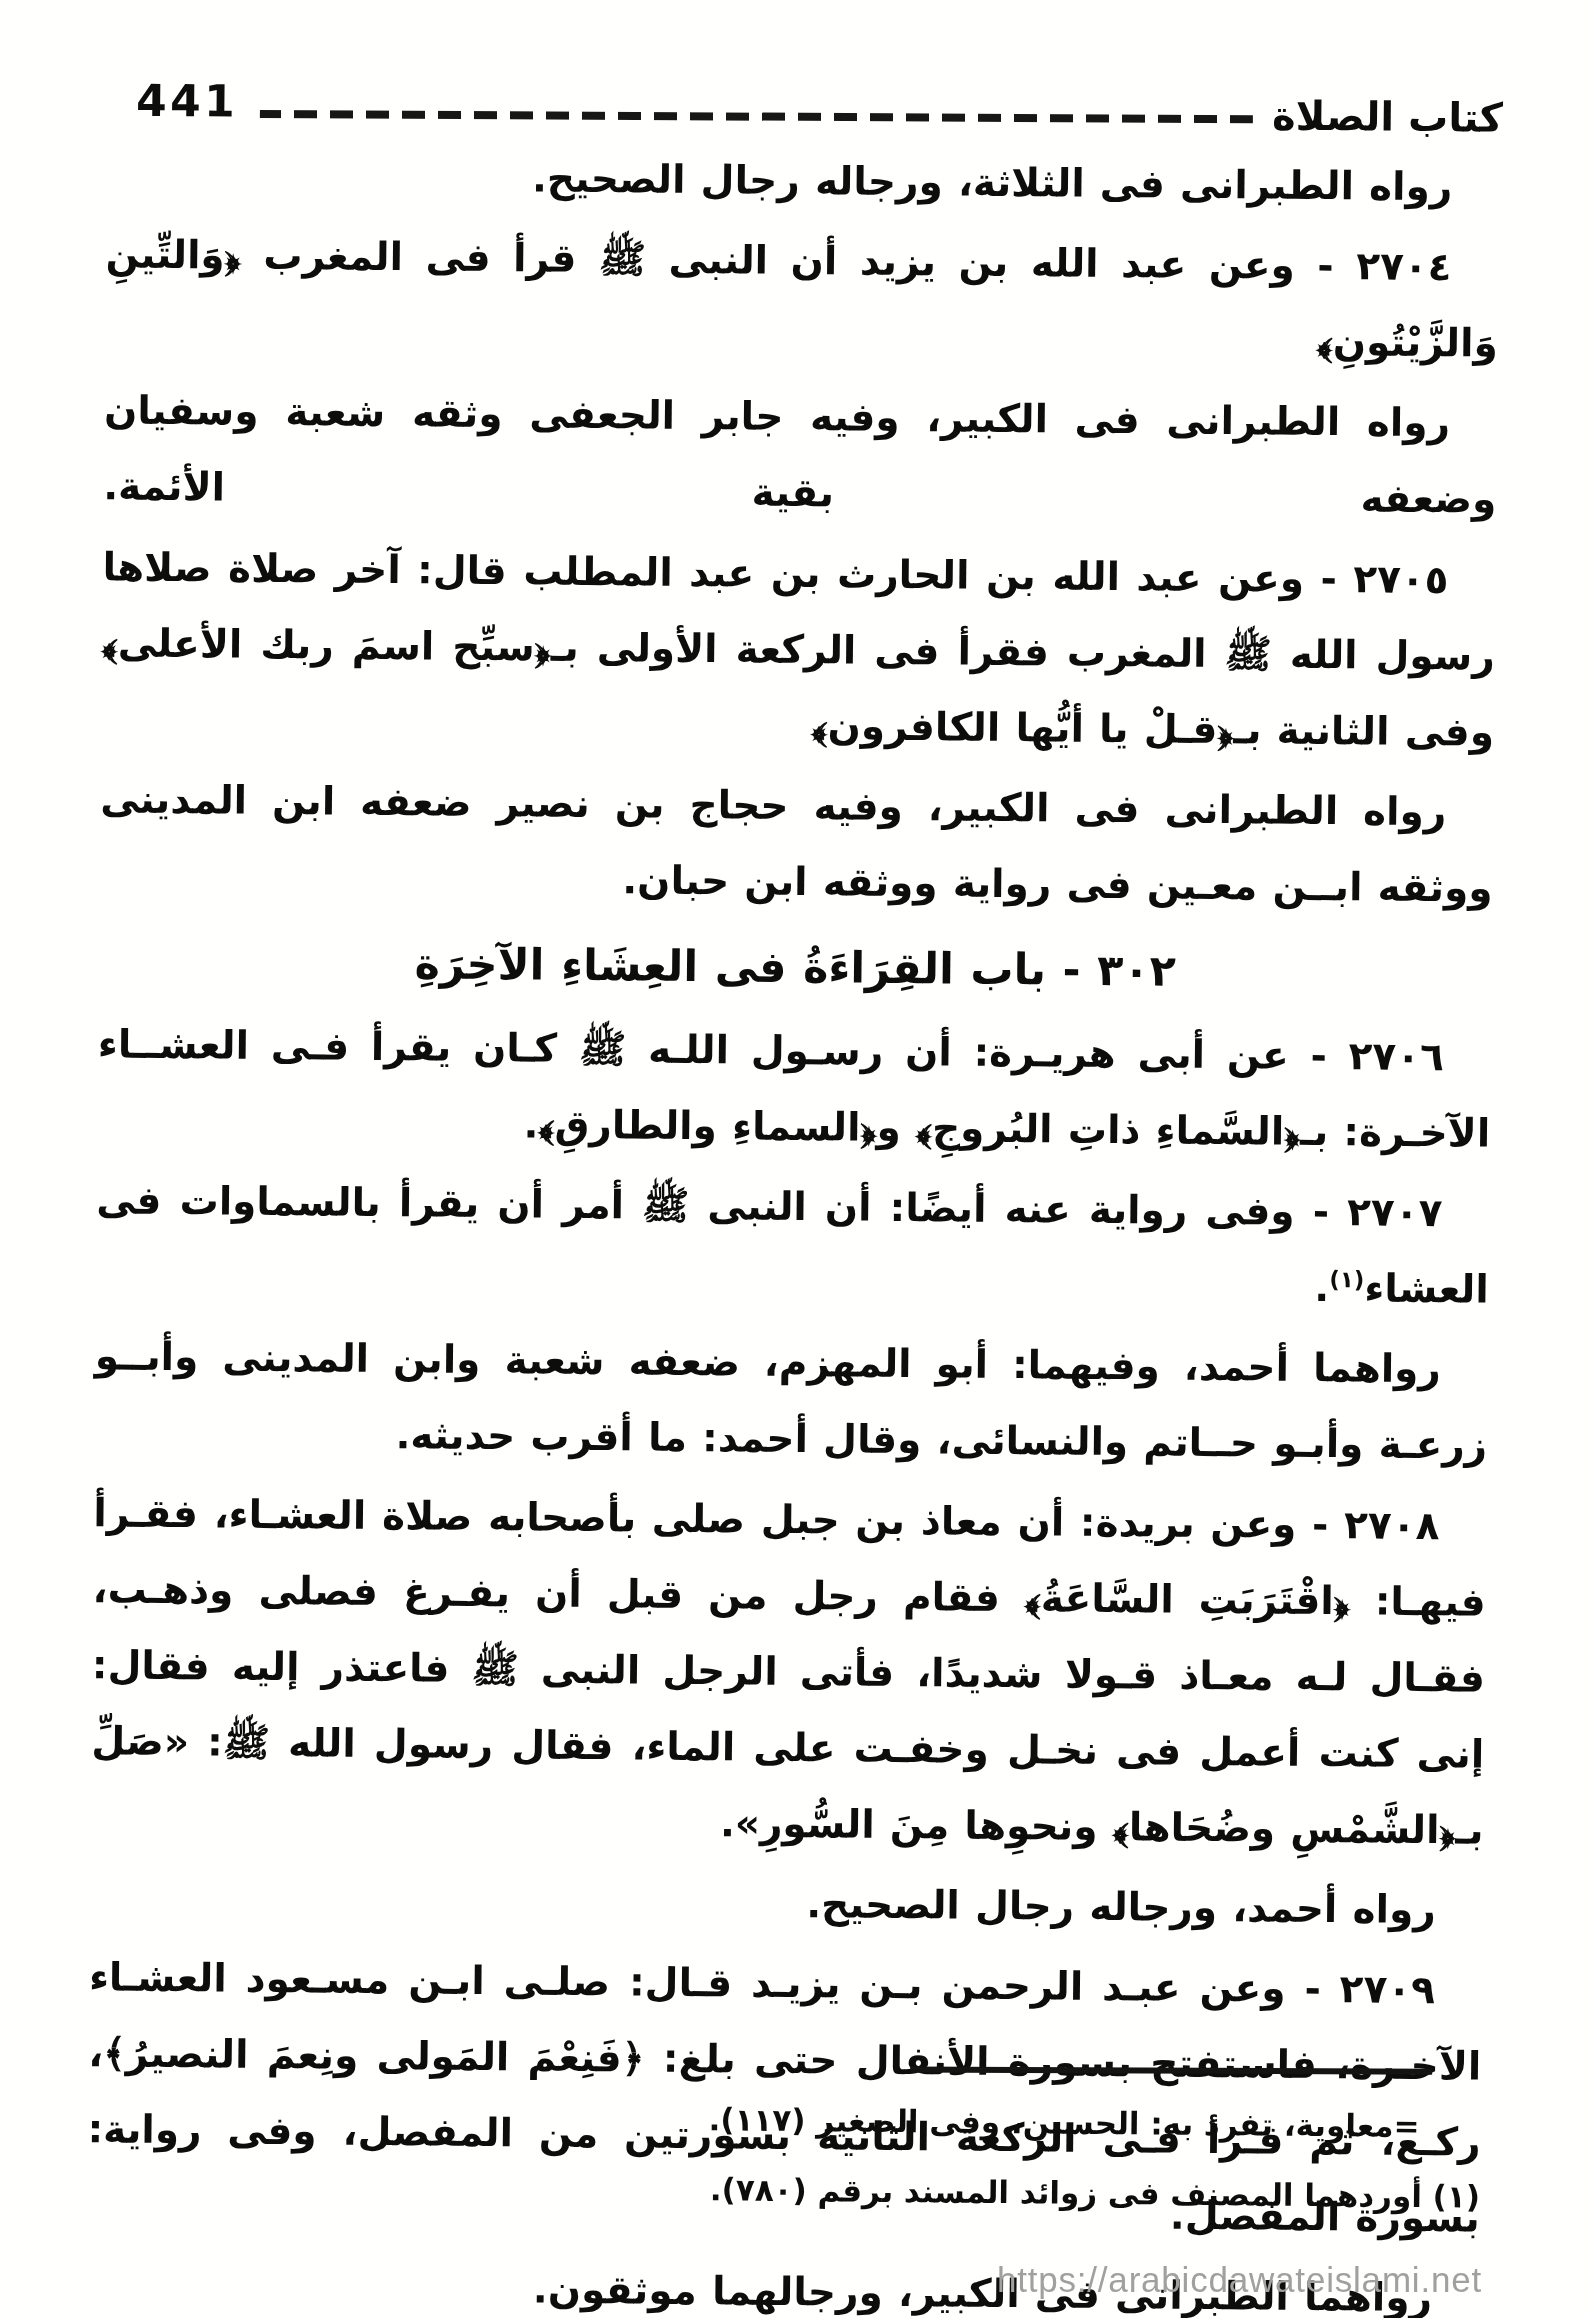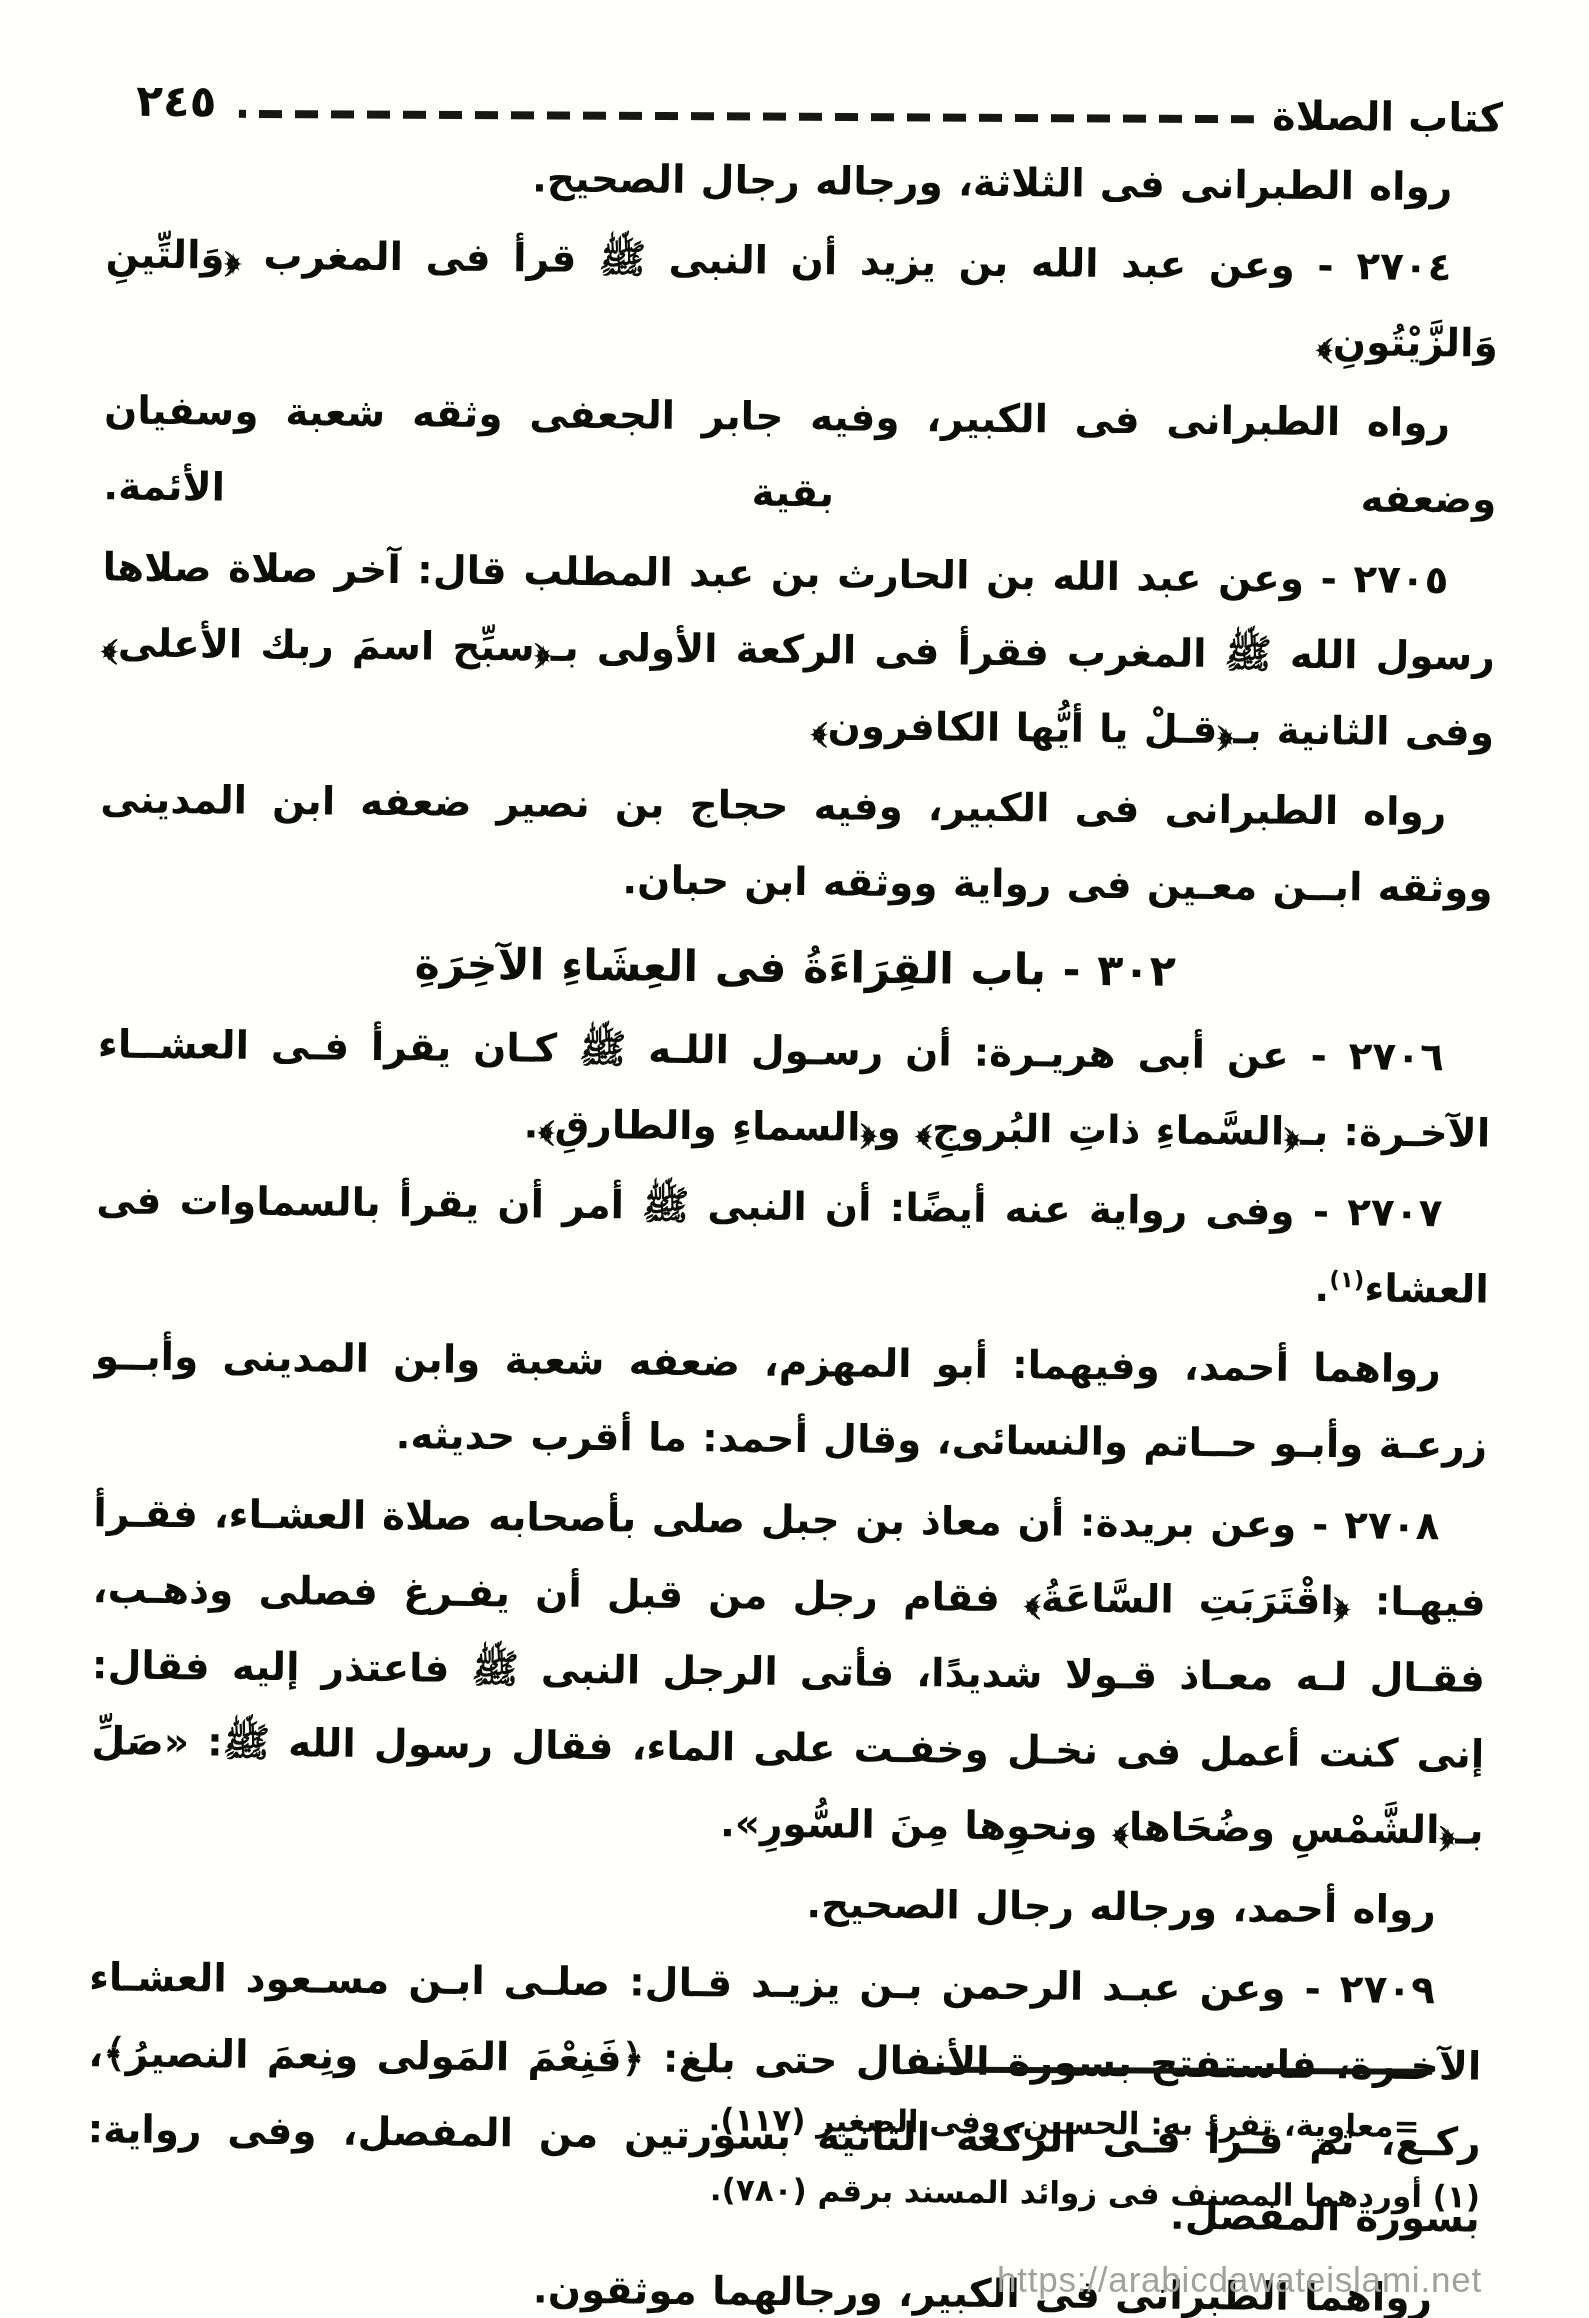--- a/index.html
+++ b/index.html
@@ -109,21 +109,21 @@
 </style>
 </head>
 <body>
 
 <div class="page">
   <div class="scan">
 
     <header class="page-header">
       <span class="book-title">كتاب الصلاة</span>
       <span class="header-rule"></span>
-      <span class="page-number">٢٤٥</span>
+      <span class="page-number">441</span>
     </header>
 
     <main class="body-text">
       <p class="para">رواه الطبرانى فى الثلاثة، ورجاله رجال الصحيح.</p>
       <p class="para fill">٢٧٠٤ - وعن عبد الله بن يزيد أن النبى ﷺ قرأ فى المغرب ﴿وَالتِّينِ وَالزَّيْتُونِ﴾</p>
       <p class="para fill">رواه الطبرانى فى الكبير، وفيه جابر الجعفى وثقه شعبة وسفيان وضعفه بقية الأئمة.</p>
       <p class="para">٢٧٠٥ - وعن عبد الله بن الحارث بن عبد المطلب قال: آخر صلاة صلاها رسول الله ﷺ المغرب فقرأ فى الركعة الأولى بـ﴿سبِّح اسمَ ربك الأعلى﴾ وفى الثانية بـ﴿قـلْ يا أيُّها الكافرون﴾</p>
       <p class="para">رواه الطبرانى فى الكبير، وفيه حجاج بن نصير ضعفه ابن المدينى ووثقه ابــن معـين فى رواية ووثقه ابن حبان.</p>
 
       <h2 class="section-heading">٣٠٢ - باب القِرَاءَةُ فى العِشَاءِ الآخِرَةِ</h2>

